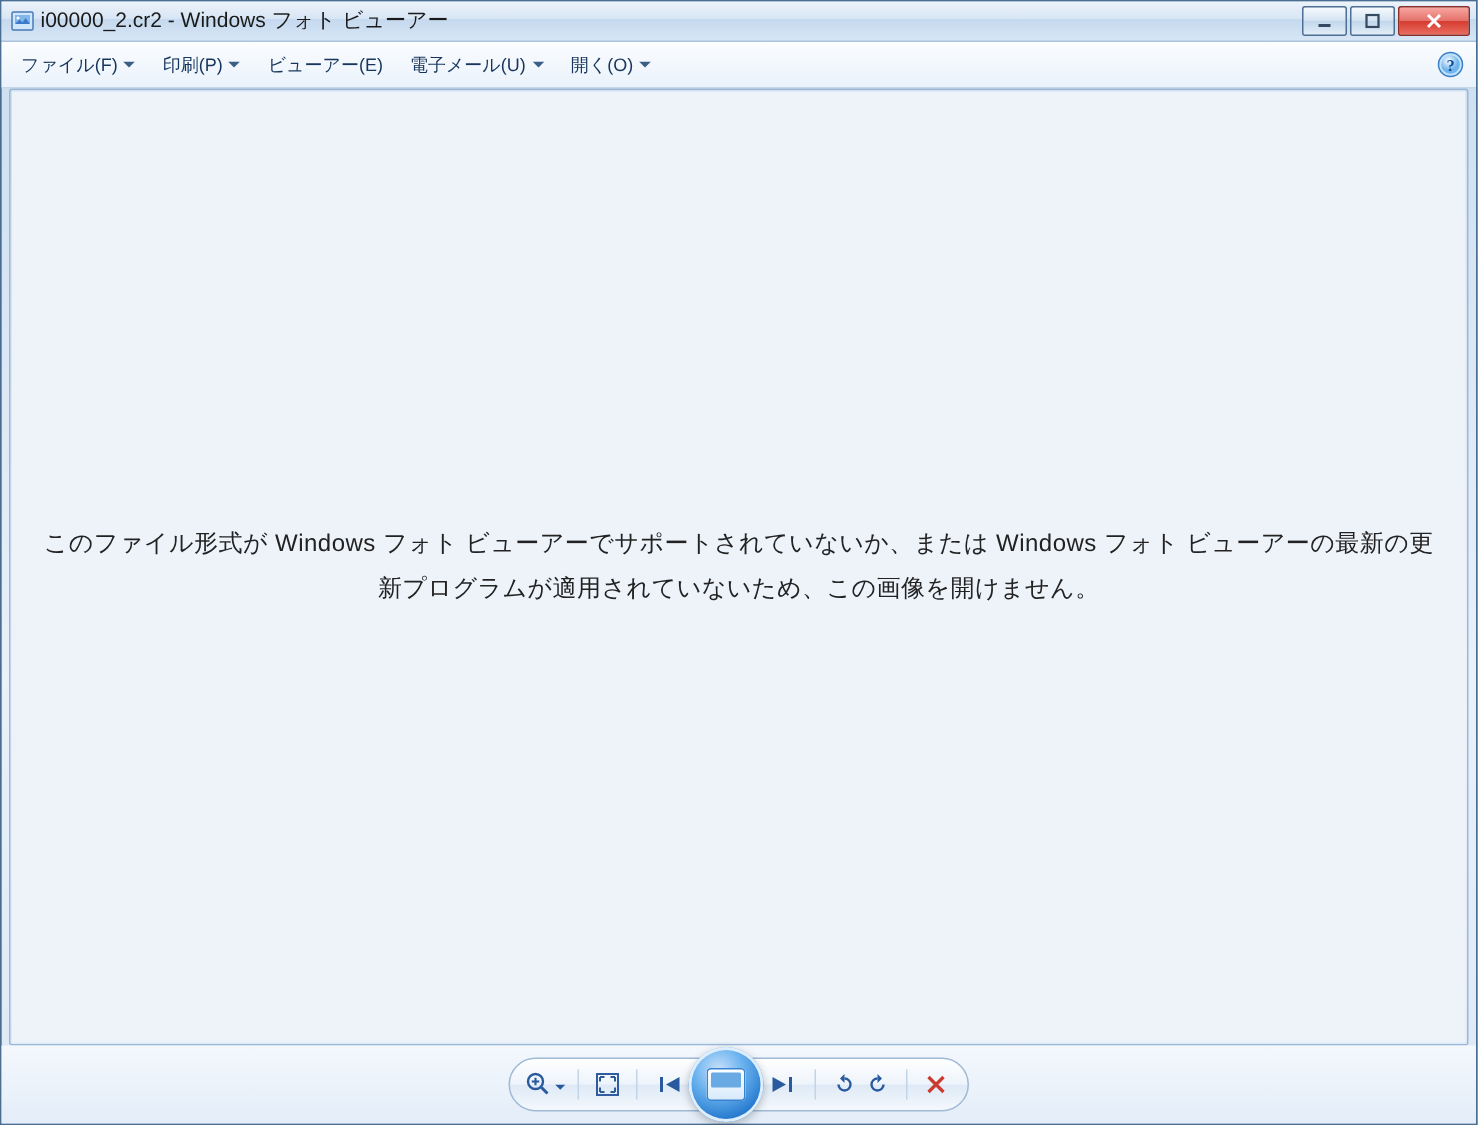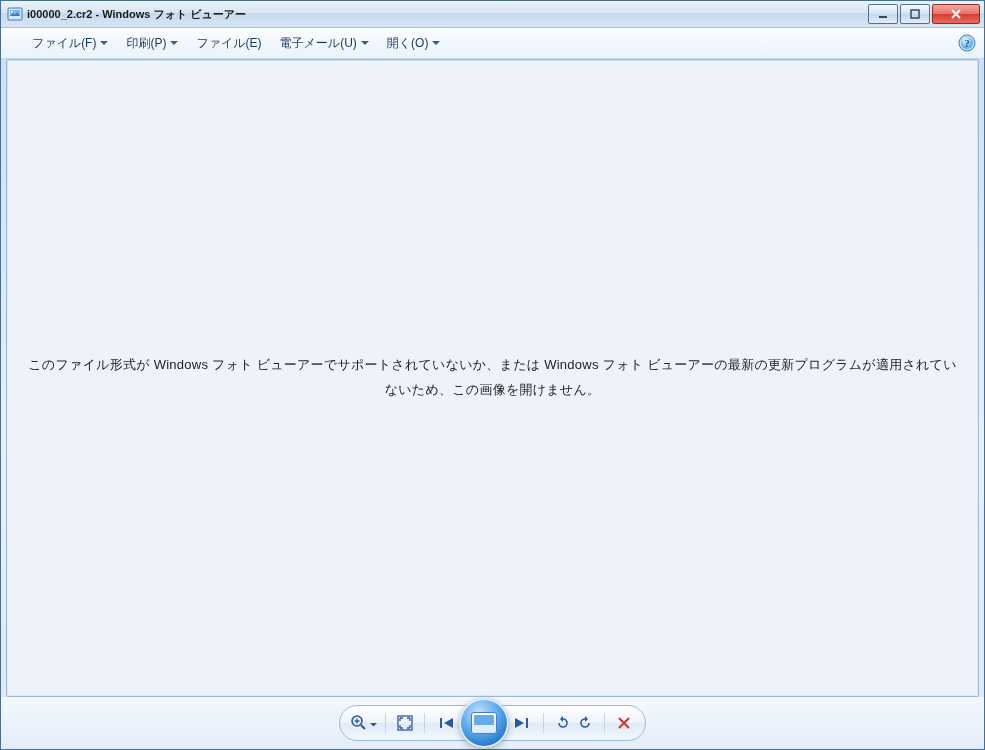--- a/index.html
+++ b/index.html
@@ -1,35 +1,35 @@
 <!DOCTYPE html>
 <html><head>
 <meta charset="utf-8">
 <style>
   html,body{margin:0;padding:0;width:985px;height:750px;font-family:"Meiryo","Segoe UI",Tahoma,sans-serif;font-size:12px;background:#6b8aa9;overflow:hidden;}
   .window{position:relative;width:985px;height:750px;background:linear-gradient(to bottom,#dfe9f5 0%,#cfe0f0 8%,#e9f1fa 60%,#dde9f6 100%);border:1px solid #4a6d92;box-sizing:border-box;}
   
   .titlebar{height:26px;display:flex;align-items:center;background:linear-gradient(to bottom,#ecf3fb 0%,#d7e5f4 45%,#c5d9ee 46%,#d7e6f5 100%);border-bottom:1px solid #a9c2de;padding:0 2px;}
   .title-icon{width:16px;height:16px;margin:0 4px;position:relative;}
   .title-icon svg{display:block;}
-  .title-text{flex:1;color:#1a1a1a;font-size:11px;white-space:nowrap;overflow:hidden;font-weight:bold;}
+  .title-text{flex:1;color:#1a1a1a;font-size:14px;white-space:nowrap;overflow:hidden;}
   .win-controls{display:flex;gap:2px;margin-right:2px;}
   .win-btn{width:28px;height:18px;border:1px solid #4f6f94;border-radius:2px;display:flex;align-items:center;justify-content:center;color:#344a63;background:linear-gradient(to bottom,#f6fafd,#d4e3f2 48%,#c2d7ec 52%,#e3eef8);cursor:default;}
   .win-btn.close{width:46px;background:linear-gradient(to bottom,#f6a6a0,#e5736b 48%,#d63c31 52%,#e96c5f);border-color:#8a2e26;color:#fff;}
   .win-btn svg{pointer-events:none;}
   
-  .menubar{height:30px;display:flex;align-items:center;background:linear-gradient(to bottom,#fbfdff 0%,#eaf2fb 100%);border-bottom:1px solid #c7d7ea;padding:0 24px;position:relative;}
+  .menubar{height:30px;display:flex;align-items:center;background:linear-gradient(to bottom,#fbfdff 0%,#eaf2fb 100%);border-bottom:1px solid #c7d7ea;padding:0 6px;position:relative;}
   .menu-item{display:flex;align-items:center;height:20px;padding:1px 4px 1px 6px;margin-right:6px;color:#17365d;border:1px solid transparent;border-radius:2px;cursor:default;}
   .menu-item .caret{margin-left:4px;}
   .caret svg{display:block;}
   .help-icon{position:absolute;right:8px;top:6px;width:18px;height:18px;}
   
   .viewer-frame{position:absolute;left:5px;right:5px;top:58px;bottom:52px;border:1px solid #9db8d6;border-radius:2px;box-sizing:border-box;}
   .viewer{position:absolute;left:1px;right:1px;top:1px;bottom:1px;background:#eef3fa;display:flex;align-items:center;justify-content:center;text-align:center;}
-  .error-msg{max-width:940px;color:#222;font-size:13px;line-height:1.9;letter-spacing:0.02em;}
+  .error-msg{max-width:940px;color:#222;font-size:16px;line-height:1.9;letter-spacing:0.02em;}
   
   .controls{position:absolute;left:0;right:0;bottom:0;height:52px;display:flex;align-items:center;justify-content:center;background:linear-gradient(to bottom,#f4f8fd 0%,#e3edf8 100%);}
   .ctrl-pill{height:34px;display:flex;align-items:center;border:1px solid #9fb9d6;border-radius:18px;background:linear-gradient(to bottom,#ffffff 0%,#eef4fb 48%,#dfeaf6 52%,#f3f8fd 100%);padding:0 10px;}
   .ctrl-btn{display:flex;align-items:center;justify-content:center;color:#2a5a9e;min-width:22px;height:26px;border-radius:4px;cursor:default;}
   .ctrl-sep{width:1px;height:20px;background:#c2d4e8;margin:0 8px;}
   .nav-group{display:flex;align-items:center;gap:0;}
   .nav-group .ctrl-btn{min-width:30px;}
   .slideshow{width:50px;height:50px;border-radius:50%;position:relative;margin:0 -4px;z-index:2;background:radial-gradient(circle at 40% 30%,#c9e1fb 0%,#6bb3ef 35%,#2a7ed1 70%,#0d4e9e 100%);box-shadow:0 0 0 2px #dfeefc inset,0 2px 6px rgba(0,0,0,.25);display:flex;align-items:center;justify-content:center;}
   .slideshow .inner{width:26px;height:22px;border-radius:3px;background:linear-gradient(to bottom,#ffffff,#d5e9fb);box-shadow:0 0 0 1px #3a84cf inset;position:relative;}
   .slideshow .inner::before{content:"";position:absolute;left:3px;right:3px;top:3px;height:10px;background:#69a9e4;border-radius:1px;}
@@ -81,21 +81,21 @@
     </div>
     <div class="menu-item">
       <span class="label">印刷(P)</span>
       <span class="caret">
           <svg width="8" height="5">
             <path d="M0 0 L4 4 L8 0 Z" fill="#3b5e86"></path>
           </svg>
         </span>
     </div>
     <div class="menu-item">
-      <span class="label">ファイル(E)</span>
+      <span class="label">ビューアー(E)</span>
     </div>
     <div class="menu-item">
       <span class="label">電子メール(U)</span>
       <span class="caret">
           <svg width="8" height="5">
             <path d="M0 0 L4 4 L8 0 Z" fill="#3b5e86"></path>
           </svg>
         </span>
     </div>
     <div class="menu-item">

